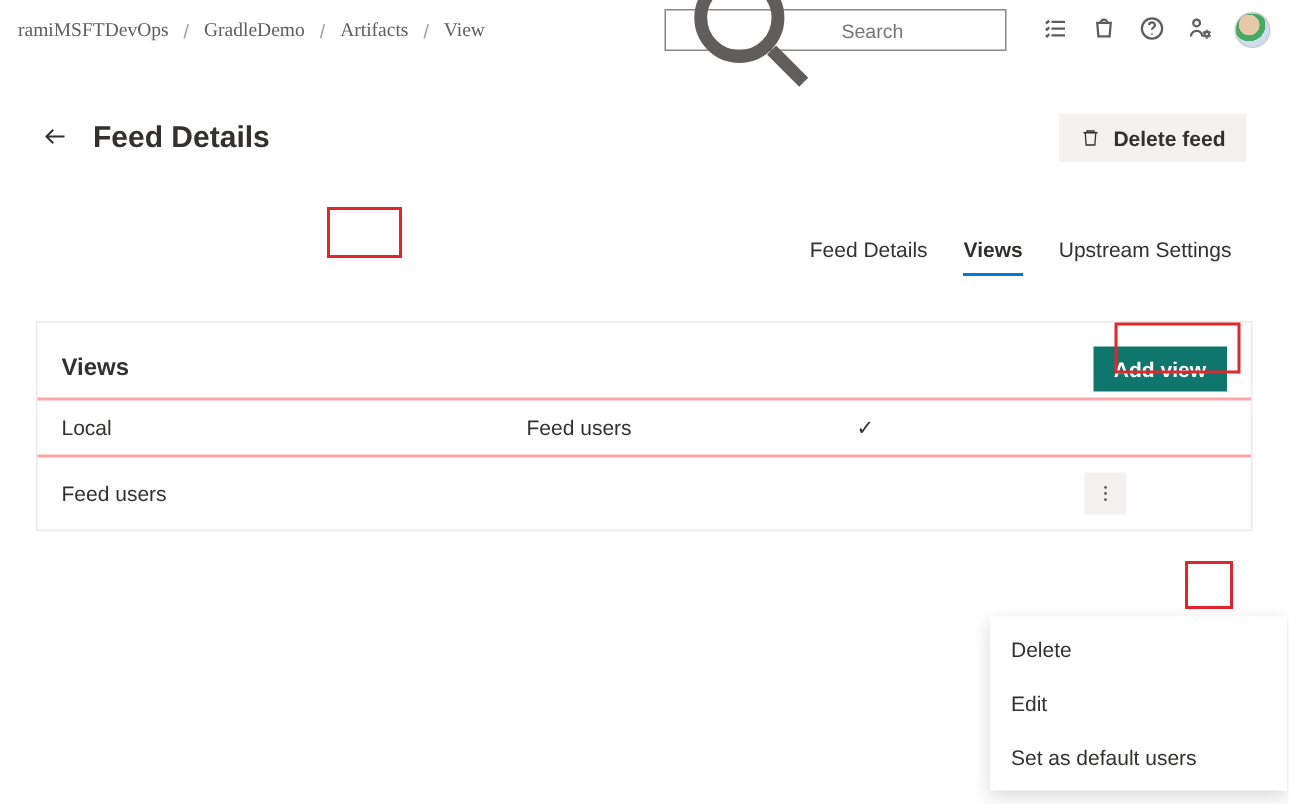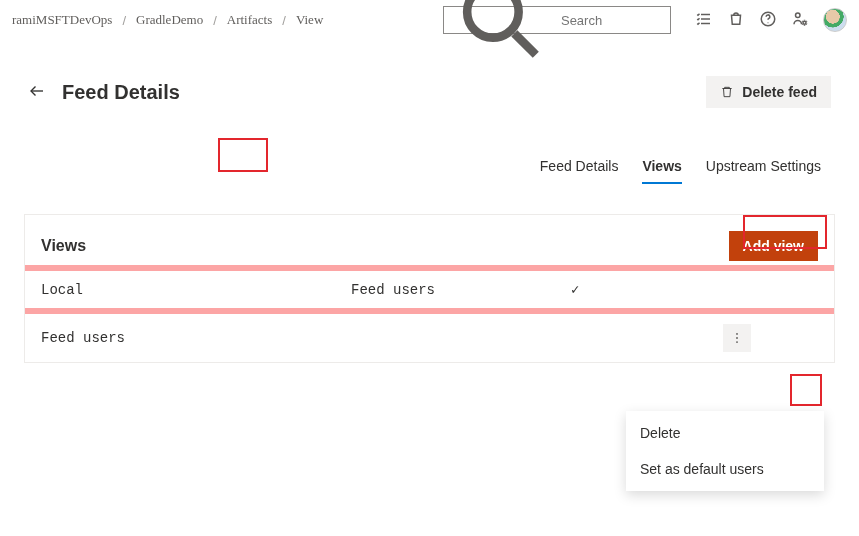--- a/index.html
+++ b/index.html
@@ -112,21 +112,21 @@
     background: #fff;
   }
   .card-header {
     display: flex;
     align-items: center;
     padding: 16px 16px 4px 16px;
   }
   .card-title { font-size: 16px; font-weight: 600; }
   .add-view-btn {
     margin-left: auto;
-    background: #c2410c;
+    background: #0f766e;
     color: #fff;
     border: none;
     font-size: 14px;
     font-weight: 600;
     padding: 7px 14px;
     cursor: pointer;
   }
   .highlight-box-addview {
     position: absolute;
     border: 2px solid #e3262d;
@@ -139,44 +139,43 @@
     grid-template-columns: 310px 220px 180px 1fr;
     align-items: center;
     padding: 10px 16px;
   }
   .grid-head {
     color: #605e5c;
     font-size: 12px;
     border-bottom: 1px solid #edebe9;
   }
   .grid-row {
-    border-top: 6px solid #fca5a5;
-    font-size: 14px;
-    font-family: Liberation Mono, monospace;
+    border-top: 2px solid #fca5a5;
+    font-size: 14px;
   }
   .check { font-size: 14px; color:#323130; }
   .row-menu-btn {
     justify-self: end;
     width: 28px; height: 28px;
     display:flex; align-items:center; justify-content:center;
     background:#f3f2f1;
     cursor:pointer;
   }
   .row-menu-btn svg circle { fill:#605e5c;}
   .highlight-box-menu {
     position: absolute;
     border: 2px solid #e3262d;
     width: 32px; height: 32px;
     right: 37px; top: 374px;
     pointer-events:none;
   }
   .context-menu {
     position: absolute;
     top: 411px;
-    left: 626px;
+    left: 660px;
     width: 198px;
     background: #fff;
     box-shadow: 0 4px 12px rgba(0,0,0,.15);
     padding: 4px 0;
   }
   .context-menu .item {
     padding: 10px 14px;
     font-size: 14px;
     cursor: pointer;
   }
@@ -277,14 +276,15 @@
           <circle cx="12" cy="19" r="1.6"></circle>
         </svg>
     </span>
   </div>
 </div>
 <div class="highlight-box-addview"></div>
 <div class="highlight-box-menu"></div>
 
 <div class="context-menu">
   <div class="item">Delete</div>
+  <div class="item">Edit</div>
   <div class="item">Set as default users</div>
 </div>
 
 </body></html>

